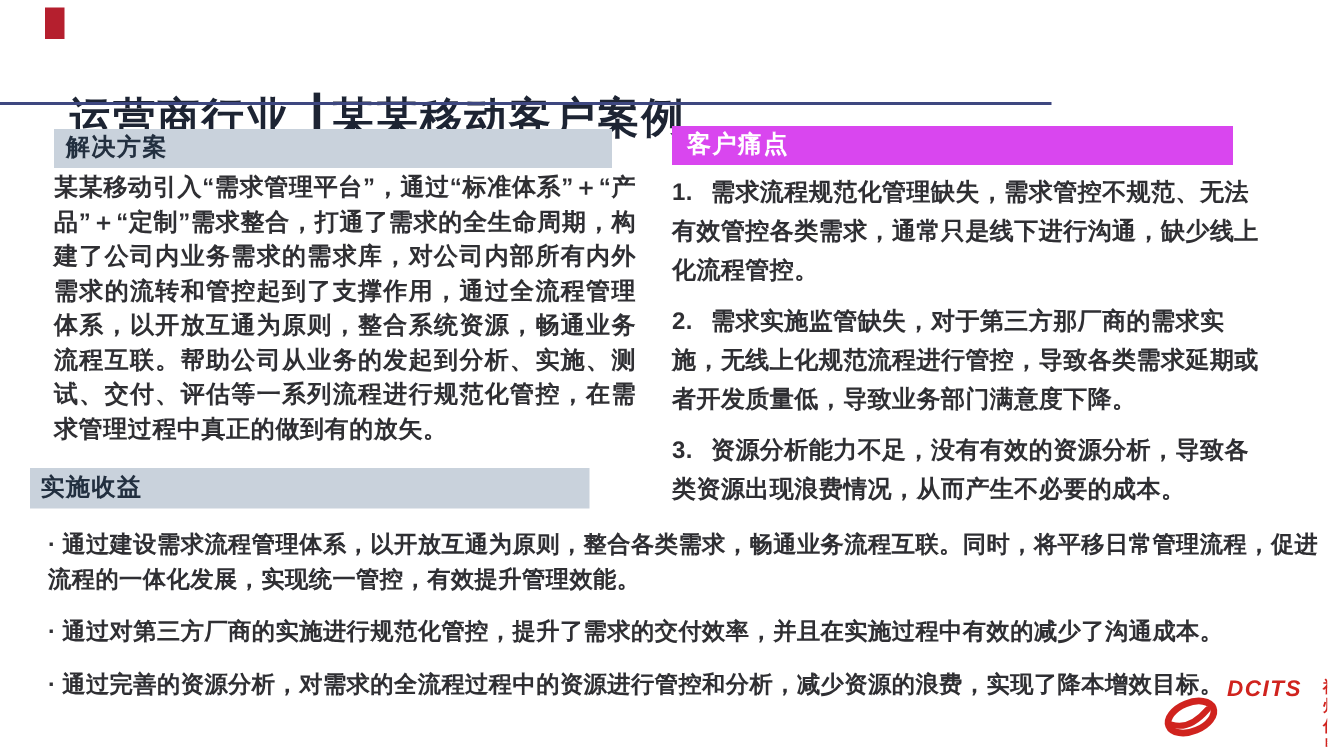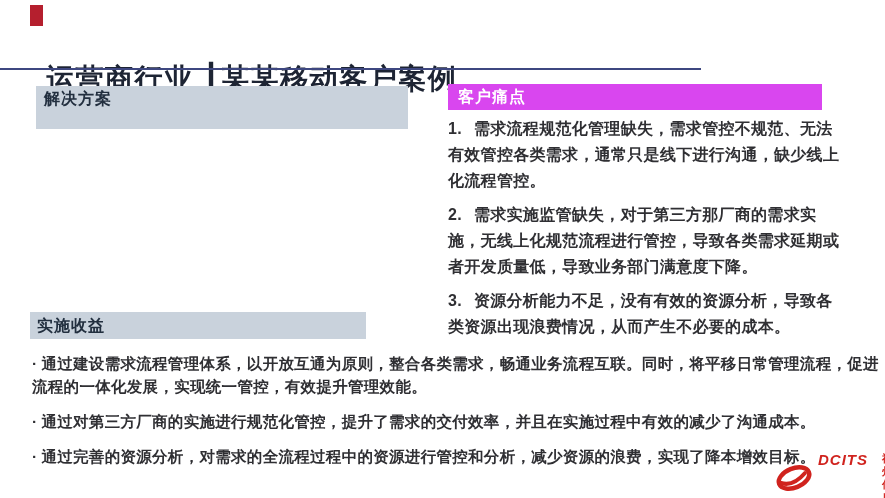--- a/index.html
+++ b/index.html
@@ -43,35 +43,35 @@
     font-size: 16px;
     font-weight: bold;
     letter-spacing: 1px;
   }
   .bar-gray {
     background: #c9d2dc;
     color: #222f3f;
   }
   .solution-header {
     left: 36px; top: 86px;
-    width: 372px; height: 43px;
+    width: 372px; height: 26px;
     line-height: 25px;
     padding-left: 8px;
   }
   .pain-header {
     left: 448px; top: 84px;
     width: 374px; height: 26px;
     line-height: 26px;
     padding-left: 10px;
     background: #d946ef;
     color: #ffffff;
   }
   .benefits-header {
-    left: 30px; top: 312px;
-    width: 336px; height: 27px;
+    left: 20px; top: 312px;
+    width: 373px; height: 27px;
     line-height: 27px;
     padding-left: 7px;
   }
 
   
   .body-text {
     position: absolute;
     color: #2f2f33;
     font-weight: 600;
   }
@@ -135,20 +135,21 @@
 </head>
 <body>
 
 <div class="slide">
 
   <div class="accent-bar"></div>
   <div class="page-title">运营商行业 ┃某某移动客户案例</div>
   <div class="title-divider"></div>
 
   <div class="bar-header bar-gray solution-header">解决方案</div>
+  <div class="body-text solution-body">某某移动引入“需求管理平台”，通过“标准体系”＋“产品”＋“定制”需求整合，打通了需求的全生命周期，构建了公司内业务需求的需求库，对公司内部所有内外需求的流转和管控起到了支撑作用，通过全流程管理体系，以开放互通为原则，整合系统资源，畅通业务流程互联。帮助公司从业务的发起到分析、实施、测试、交付、评估等一系列流程进行规范化管控，在需求管理过程中真正的做到有的放矢。</div>
 
   <div class="bar-header pain-header">客户痛点</div>
   <div class="body-text pain-body">
     <p class="pain-item"><span class="pain-num">1.</span><span>需求流程规范化管理缺失，需求管控不规范、无法有效管控各类需求，通常只是线下进行沟通，缺少线上化流程管控。</span></p>
     <p class="pain-item"><span class="pain-num">2.</span><span>需求实施监管缺失，对于第三方那厂商的需求实施，无线上化规范流程进行管控，导致各类需求延期或者开发质量低，导致业务部门满意度下降。</span></p>
     <p class="pain-item"><span class="pain-num">3.</span><span>资源分析能力不足，没有有效的资源分析，导致各类资源出现浪费情况，从而产生不必要的成本。</span></p>
   </div>
 
   <div class="bar-header bar-gray benefits-header">实施收益</div>
   <div class="body-text benefits-body">

